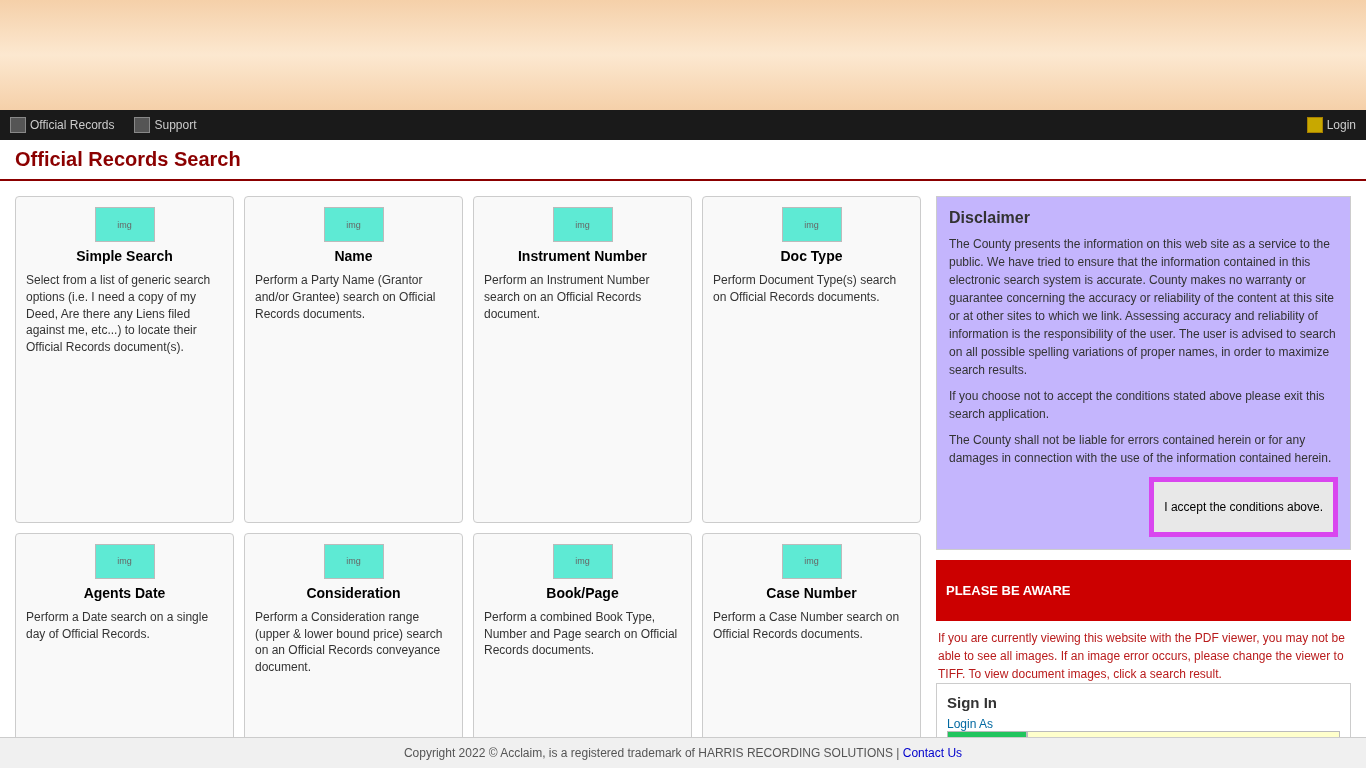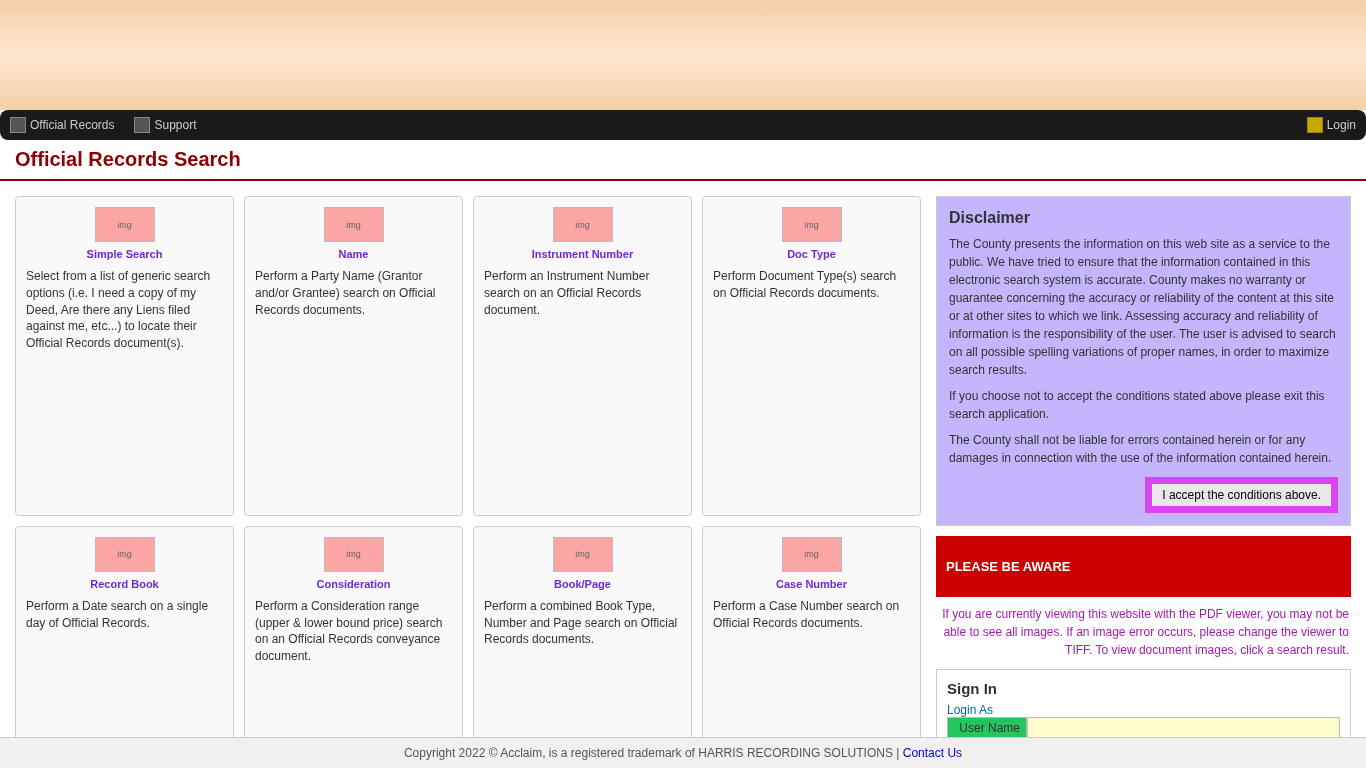--- a/index.html
+++ b/index.html
@@ -13,21 +13,20 @@
     }
 
     
     .nav-bar {
       background: #1a1a1a;
       height: 30px;
       display: flex;
       align-items: center;
       padding: 0 10px;
       gap: 20px;
-      border-radius: 8px;
     }
     .nav-item {
       color: #ccc;
       font-size: 12px;
       display: flex;
       align-items: center;
       gap: 4px;
       cursor: pointer;
       text-decoration: none;
     }
@@ -86,35 +85,35 @@
       border: 1px solid #ccc;
       border-radius: 4px;
       padding: 10px;
       background: #f9f9f9;
       cursor: pointer;
       min-height: 220px;
     }
 
     .card-img-placeholder {
       width: 60px; height: 35px;
-      background: #fca5a5;
+      background: #5eead4;
       border: 1px solid #bbb;
       display: flex;
       align-items: center;
       justify-content: center;
       margin: 0 auto 6px auto;
       font-size: 9px;
       color: #666;
     }
 
     .card-title {
       text-align: center;
-      color: #6d28d9;
+      color: #000000;
       font-weight: bold;
-      font-size: 11px;
+      font-size: 14px;
       margin-bottom: 8px;
     }
 
     .card-desc {
       font-size: 12px;
       color: #333;
       line-height: 1.4;
     }
 
     
@@ -140,43 +139,41 @@
     .disclaimer-text {
       font-size: 12px;
       color: #333;
       line-height: 1.5;
       margin-bottom: 8px;
     }
 
     .accept-btn {
       display: block;
       margin: 10px 0 0 auto;
-      padding: 4px 10px;
+      padding: 18px 10px;
       background: #e8e8e8;
-      border: 7px solid #d946ef;
+      border: 5px solid #d946ef;
       cursor: pointer;
       font-size: 12px;
     }
 
     .please-aware-bar {
       background: #cc0000;
       color: #fff;
       font-weight: bold;
       font-size: 13px;
       padding: 23px 10px;
       margin-bottom: 8px;
     }
 
     .aware-text {
       font-size: 12px;
-      color: #a21caf;
+      color: #b91c1c;
       line-height: 1.5;
-      margin-bottom: 10px;
       padding: 0 2px;
-      text-align: right;
     }
 
     
     .signin-box {
       border: 1px solid #ccc;
       padding: 10px;
       background: #fff;
     }
 
     .signin-title {
@@ -324,21 +321,21 @@
     </div>
 
     <div class="search-card">
       <div class="card-img-placeholder">img</div>
       <div class="card-title">Doc Type</div>
       <div class="card-desc">Perform Document Type(s) search on Official Records documents.</div>
     </div>
 
     <div class="search-card">
       <div class="card-img-placeholder">img</div>
-      <div class="card-title">Record Book</div>
+      <div class="card-title">Agents Date</div>
       <div class="card-desc">Perform a Date search on a single day of Official Records.</div>
     </div>
 
     <div class="search-card">
       <div class="card-img-placeholder">img</div>
       <div class="card-title">Consideration</div>
       <div class="card-desc">Perform a Consideration range (upper &amp; lower bound price) search on an Official Records conveyance document.</div>
     </div>
 
     <div class="search-card">

